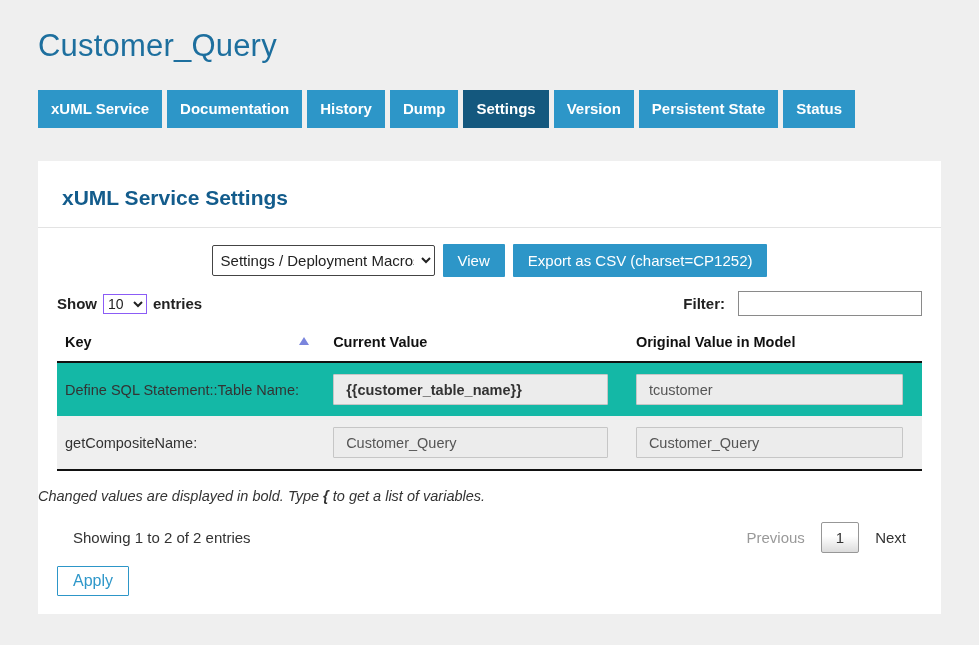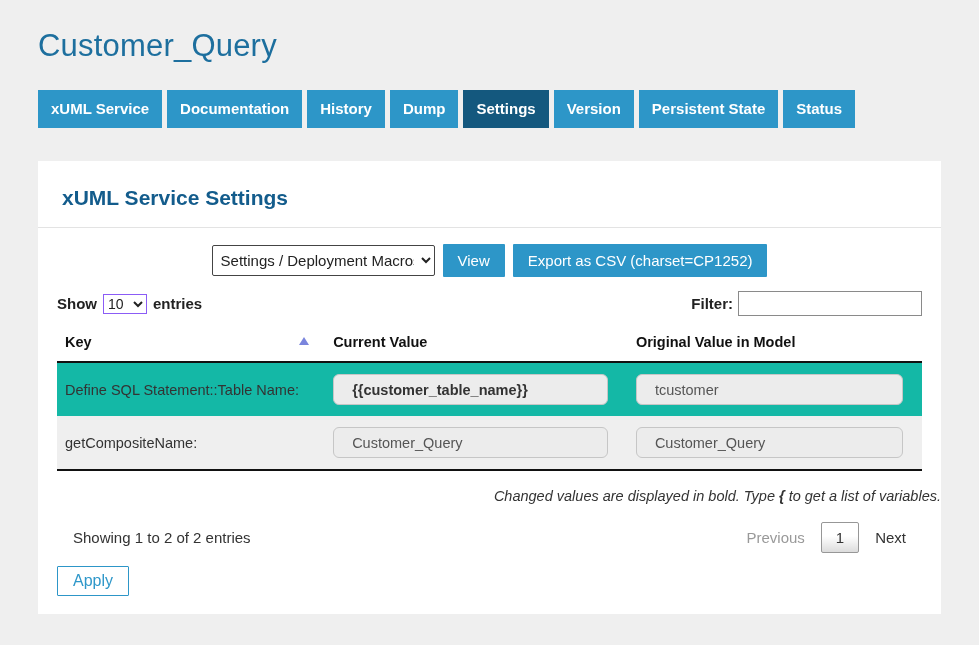--- a/index.html
+++ b/index.html
@@ -61,21 +61,21 @@
     display: flex; justify-content: space-between; align-items: center;
     padding: 0 19px; margin-top: 14px;
   }
   .length-group { display: flex; align-items: center; gap: 6px; font-size: 15px; font-weight: 700; color: #222; }
   .length-select {
     width: 44px; height: 20px; font-size: 14px;
     font-family: "Liberation Sans", sans-serif;
     border: 1px solid #8b5cf6; background: #fff; color: #222;
     border-radius: 0;
   }
-  .filter-group { display: flex; align-items: center; gap: 5px; }
+  .filter-group { display: flex; align-items: center; gap: 13px; }
   .filter-label { font-size: 15px; font-weight: 700; color: #222; }
   .filter-input {
     width: 184px; height: 25px;
     border: 1px solid #8a8a8a; background: #fff;
     font-family: "Liberation Sans", sans-serif; font-size: 14px;
     padding: 0 5px;
   }
   
   .table-wrap { padding: 0 19px; margin-top: 8px; }
   table.settings-table { width: 100%; border-collapse: collapse; }
@@ -97,26 +97,26 @@
     padding: 11px 8px; vertical-align: middle;
   }
   .settings-table tbody tr.odd { background: #14b8a6; margin-top: 32px; }
   .settings-table tbody tr.even { background: #efefef; }
   .settings-table tbody { border-bottom: 2px solid #111; }
   .cell-input {
     width: 96%; height: 31px;
     background: #ececec; border: 1px solid #c6c6c6;
     font-family: "Liberation Sans", sans-serif;
     font-size: 14.5px; color: #555;
-    padding: 0 18px; border-radius: 6px;
+    padding: 0 12px; border-radius: 1px;
   }
   .cell-input.bold { font-weight: 700; color: #333; }
   
   .note {
-    text-align: right; font-style: italic; font-size: 14.5px; color: #333;
+    text-align: left; font-style: italic; font-size: 14.5px; color: #333;
     margin: 17px 0 6px 0;
   }
   .note .brace { font-weight: 700; }
   
   .bottom-row {
     display: flex; justify-content: space-between; align-items: center;
     padding: 0 35px; margin-top: 18px;
   }
   .summary { font-size: 15px; color: #333; }
   .pagination { display: flex; align-items: center; gap: 16px; }

